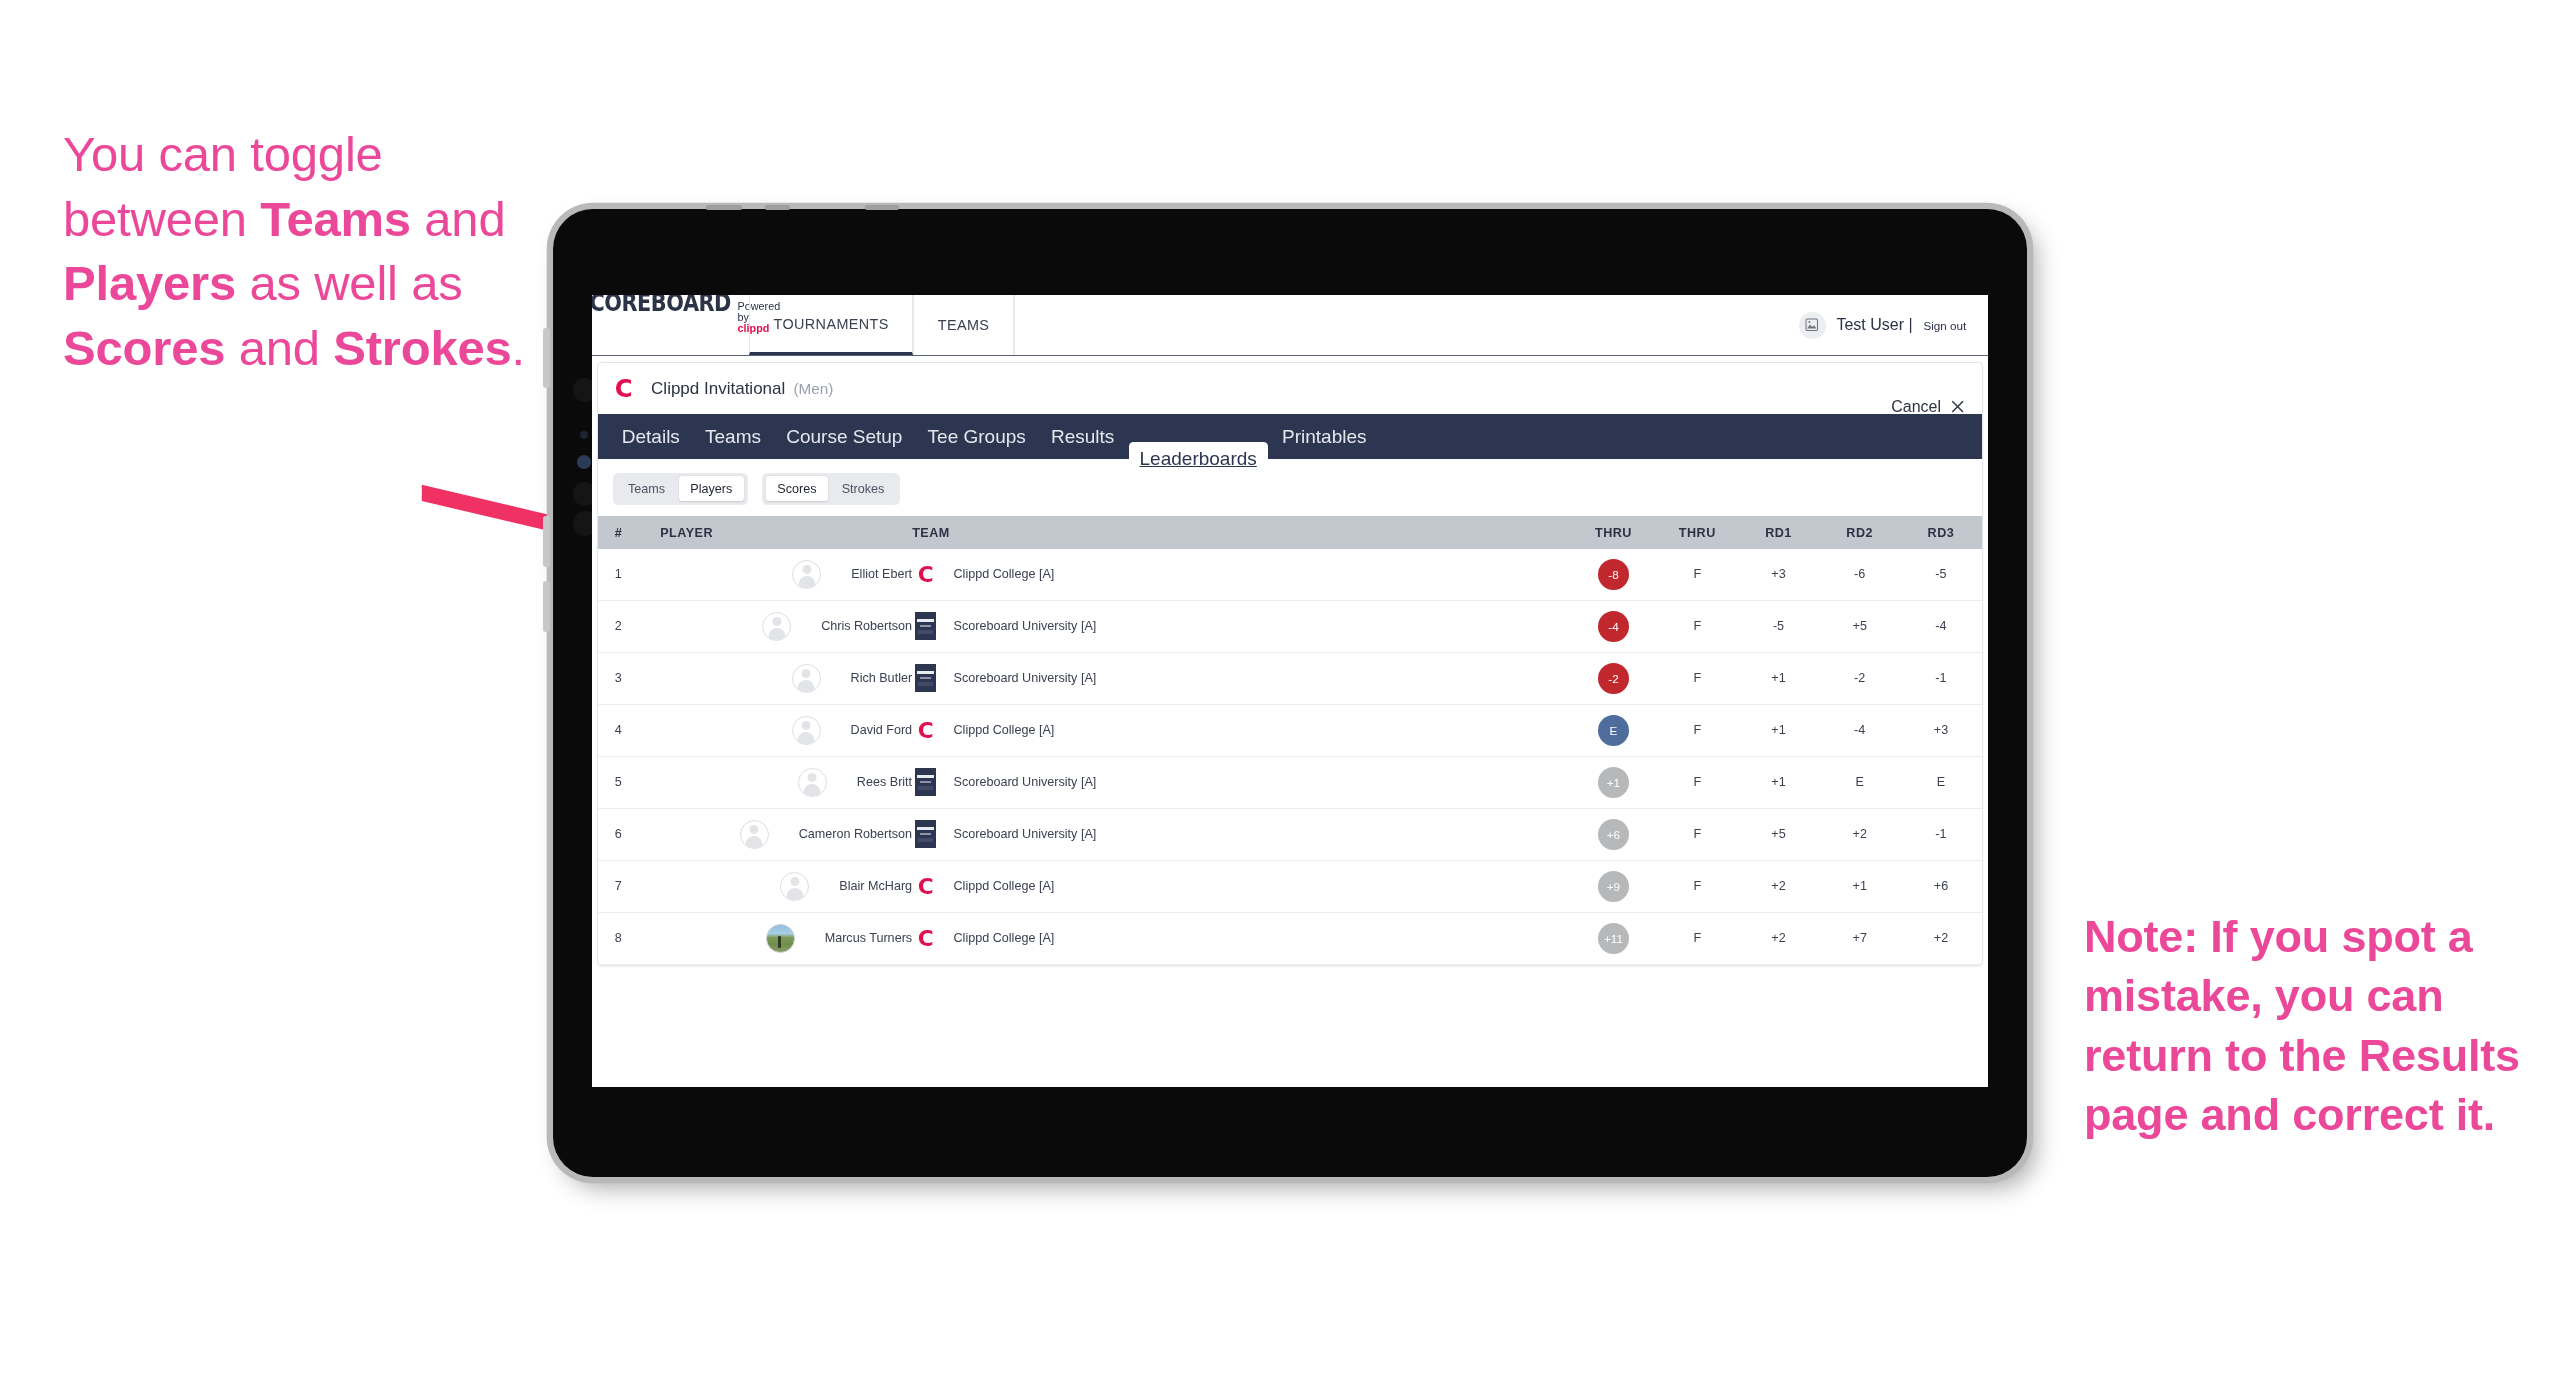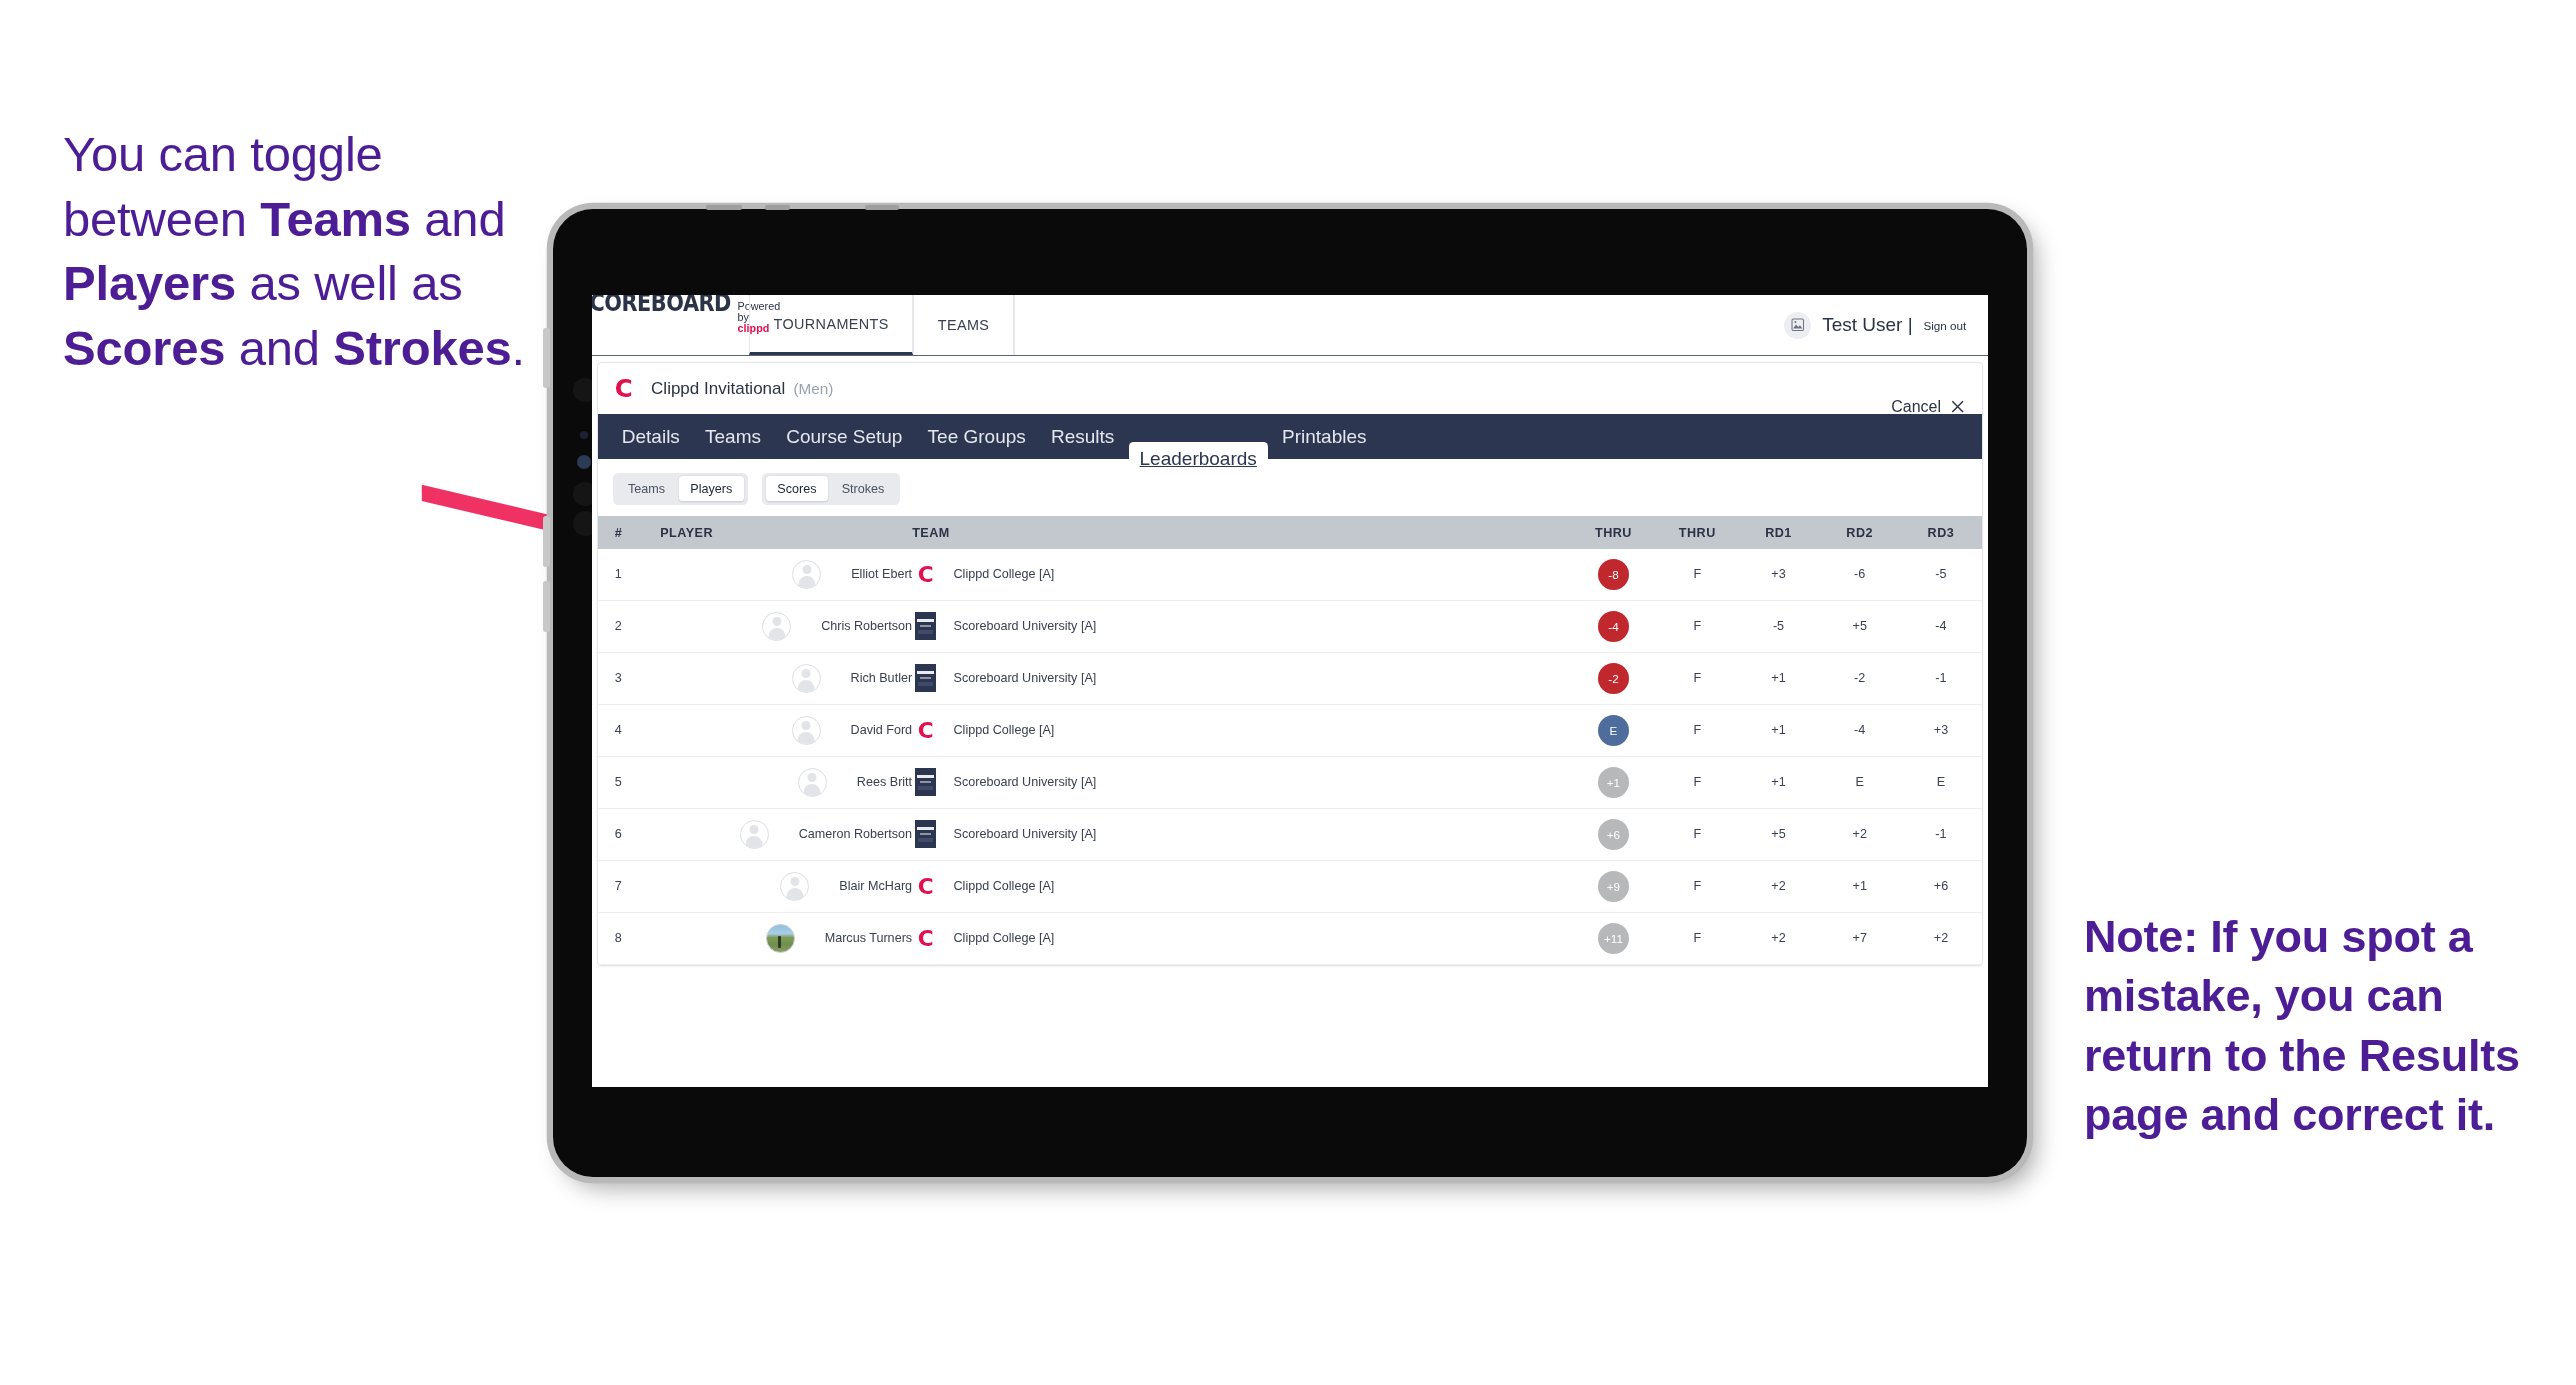--- a/index.html
+++ b/index.html
@@ -11,21 +11,21 @@
     width: 2576px;
     height: 1386px;
     position: relative;
     overflow: hidden;
     font-family: "Liberation Sans", sans-serif;
   }
 
   
   .annot {
     position: absolute;
-    color: #4c1d95;
+    color: #ec4899;
     line-height: 1.32;
     letter-spacing: -0.2px;
   }
   #annot-left {
     left: 63px;
     top: 122px;
     width: 506px;
     font-size: 49px;
     font-weight: 400;
   }
@@ -160,21 +160,21 @@
     padding-right: 21.7px;
   }
   #user-avatar {
     width: 27px; height: 27px;
     border-radius: 50%;
     background: #eceef1;
     display: flex; align-items: center; justify-content: center;
     color: #6d7382;
   }
   #user-name {
-    font-size: 19px;
+    font-size: 16px;
     color: #2b3347;
   }
   #signout-link {
     font-size: 11.7px;
     color: #2b3347;
   }
 
   
   #tournament-card {
     margin: 6.3px 5.4px 0 5.4px;

